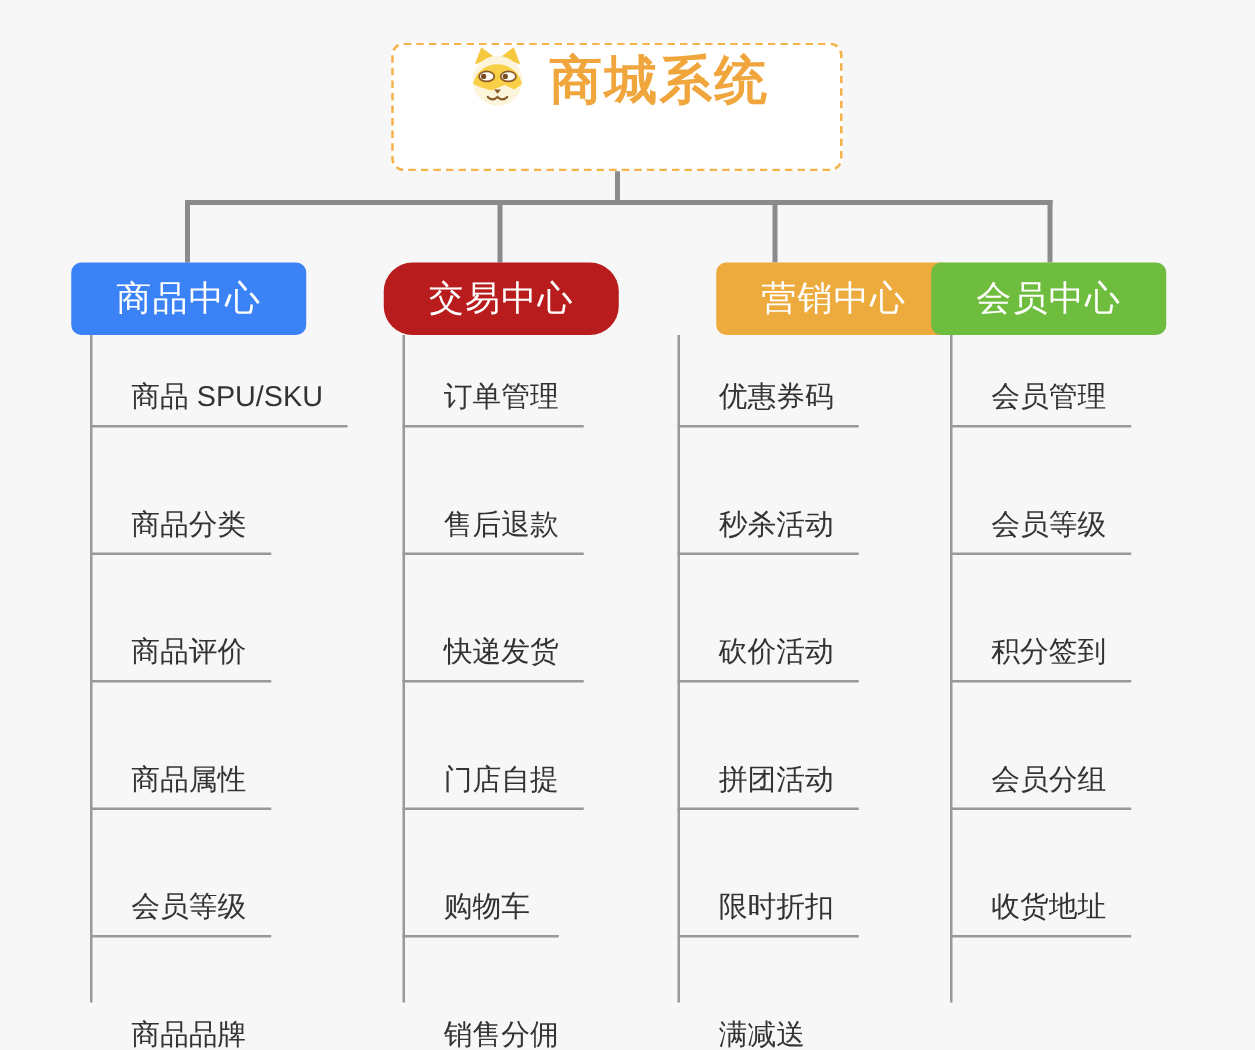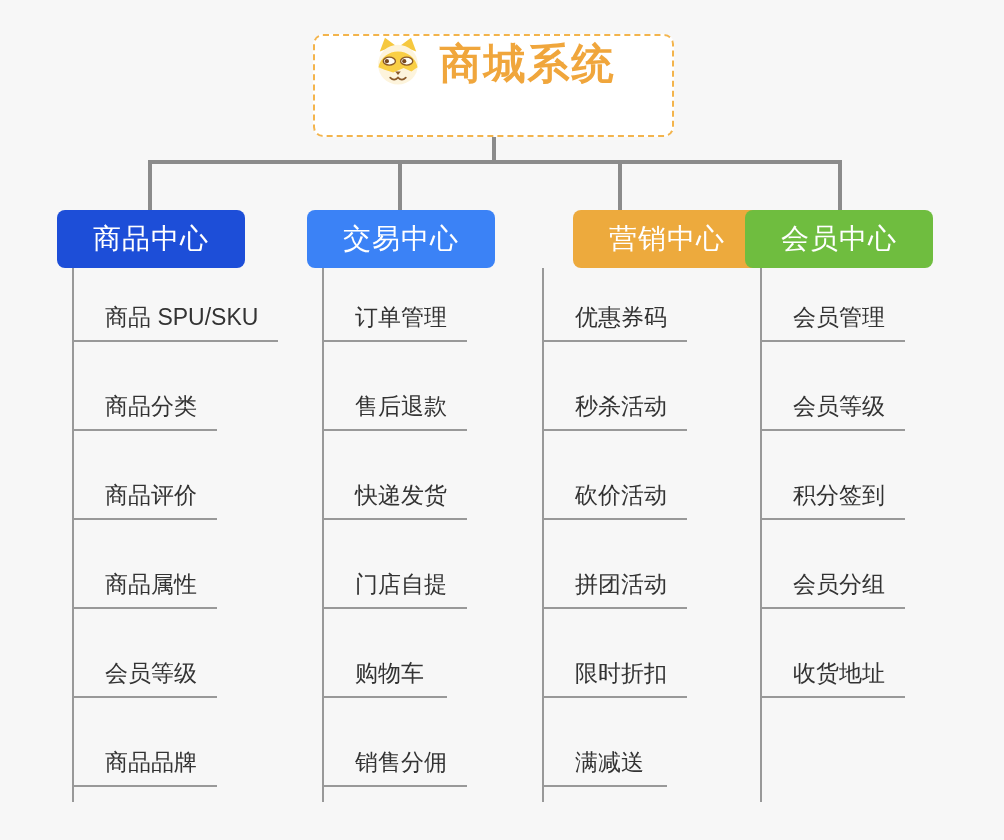--- a/index.html
+++ b/index.html
@@ -43,21 +43,21 @@
     display:flex;align-items:center;justify-content:center;
     color:var(--header_text,#ffffff);font-size:28px;letter-spacing:1px;
     cursor:pointer;
   }
   .trunk{
     position:absolute;left:15px;top:58px;width:2px;height:534px;
     background:var(--subline,#999999);
   }
   .items{position:absolute;left:15px;top:58px;}
   .item{
-    height:89px;display:flex;align-items:flex-end;
+    height:102px;display:flex;align-items:flex-end;
     box-sizing:border-box;
     padding:0 20px 7px 33px;
     border-bottom:2px solid var(--subline,#999999);
     width:max-content;min-width:125px;
     font-size:23px;color:var(--subtext,#333333);
     white-space:nowrap;cursor:pointer;
   }
   .item:first-child{height:74px;}
 </style>
 </head>
@@ -82,34 +82,34 @@
   </div>
 
   <div class="conn root-stem"></div>
   <div class="conn hbar"></div>
   <div class="conn stub s0"></div>
   <div class="conn stub s1"></div>
   <div class="conn stub s2"></div>
   <div class="conn stub s3"></div>
 
   <div class="branch b0">
-    <div class="bhead" style="background: #1d4ed8;">商品中心</div>
+    <div class="bhead" style="background: #3b82f6;">商品中心</div>
     <div class="trunk"></div>
     <div class="items">
       <div class="item">商品 SPU/SKU</div>
       <div class="item">商品分类</div>
       <div class="item">商品评价</div>
       <div class="item">商品属性</div>
       <div class="item">会员等级</div>
       <div class="item">商品品牌</div>
     </div>
   </div>
 
   <div class="branch b1">
-    <div class="bhead" style="background: #3b82f6;">交易中心</div>
+    <div class="bhead" style="background: #b91c1c; border-radius: 23px;">交易中心</div>
     <div class="trunk"></div>
     <div class="items">
       <div class="item">订单管理</div>
       <div class="item">售后退款</div>
       <div class="item">快递发货</div>
       <div class="item">门店自提</div>
       <div class="item">购物车</div>
       <div class="item">销售分佣</div>
     </div>
   </div>

